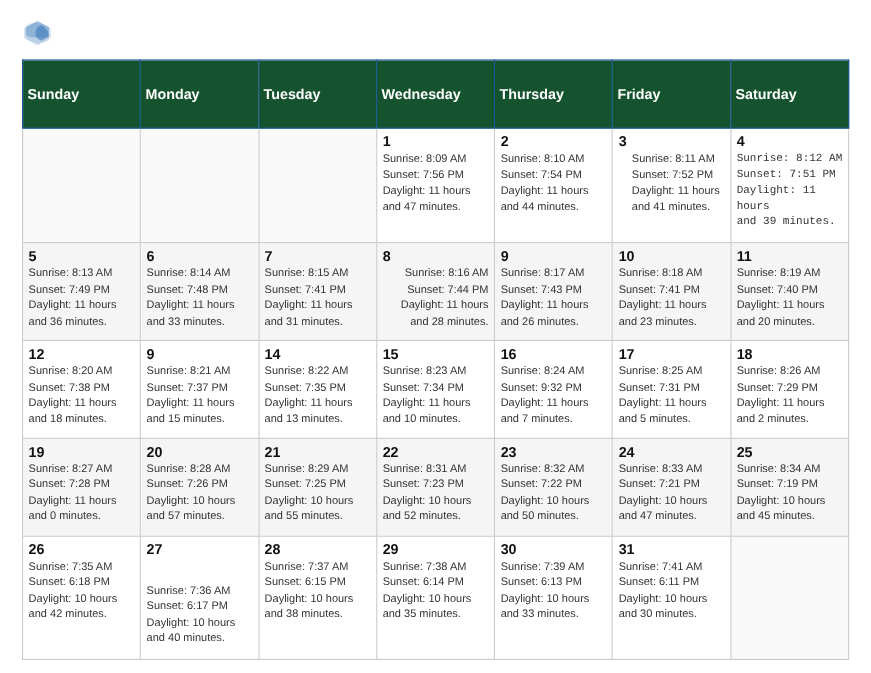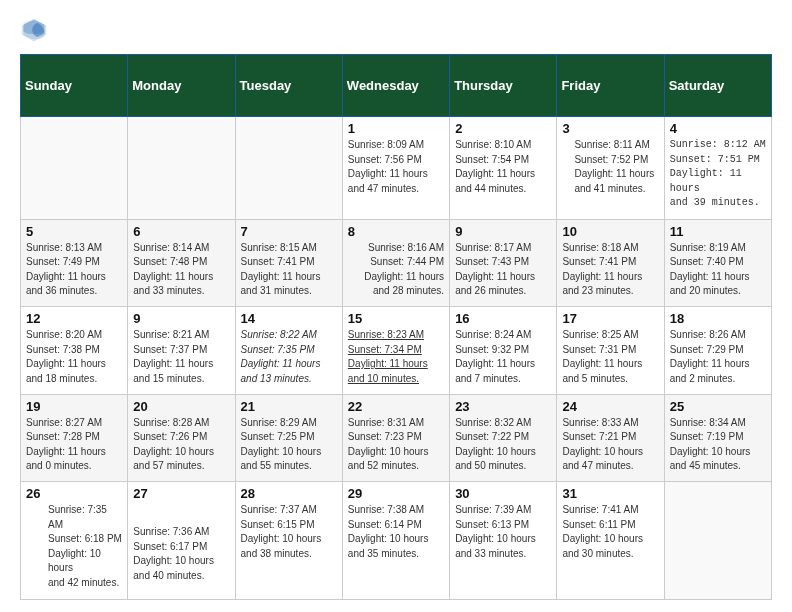--- a/index.html
+++ b/index.html
@@ -228,28 +228,28 @@
           </td>
           <td>
             <div class="day-number">9</div>
             <div class="day-info" style="white-space: pre-line;">Sunrise: 8:21 AM
 Sunset: 7:37 PM
 Daylight: 11 hours
 and 15 minutes.</div>
           </td>
           <td>
             <div class="day-number">14</div>
-            <div class="day-info" style="white-space: pre-line; font-style: italic;">Sunrise: 8:22 AM
+            <div class="day-info" style="white-space: pre-line;">Sunrise: 8:22 AM
 Sunset: 7:35 PM
 Daylight: 11 hours
 and 13 minutes.</div>
           </td>
           <td>
             <div class="day-number">15</div>
-            <div class="day-info" style="white-space: pre-line; text-decoration: underline;">Sunrise: 8:23 AM
+            <div class="day-info" style="white-space: pre-line;">Sunrise: 8:23 AM
 Sunset: 7:34 PM
 Daylight: 11 hours
 and 10 minutes.</div>
           </td>
           <td>
             <div class="day-number">16</div>
             <div class="day-info" style="white-space: pre-line;">Sunrise: 8:24 AM
 Sunset: 9:32 PM
 Daylight: 11 hours
 and 7 minutes.</div>
@@ -316,21 +316,21 @@
             <div class="day-number">25</div>
             <div class="day-info" style="white-space: pre-line;">Sunrise: 8:34 AM
 Sunset: 7:19 PM
 Daylight: 10 hours
 and 45 minutes.</div>
           </td>
         </tr>
         <tr>
           <td>
             <div class="day-number">26</div>
-            <div class="day-info" style="white-space: pre-line; margin-left: 22px;">Sunrise: 7:35 AM
+            <div class="day-info" style="white-space: pre-line;">Sunrise: 7:35 AM
 Sunset: 6:18 PM
 Daylight: 10 hours
 and 42 minutes.</div>
           </td>
           <td>
             <div class="day-number">27</div>
             <div class="day-info" style="white-space: pre-line; margin-top: 24px;">Sunrise: 7:36 AM
 Sunset: 6:17 PM
 Daylight: 10 hours
 and 40 minutes.</div>

